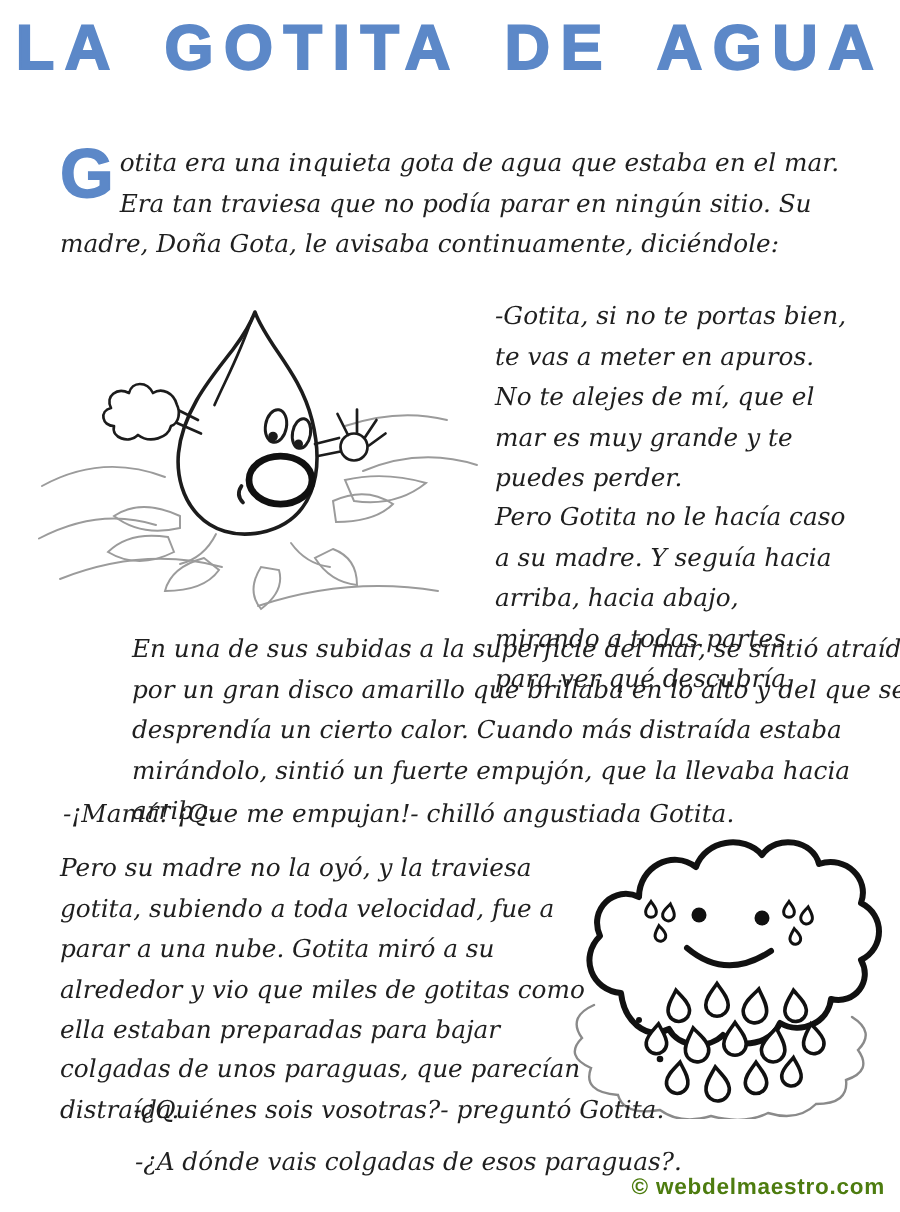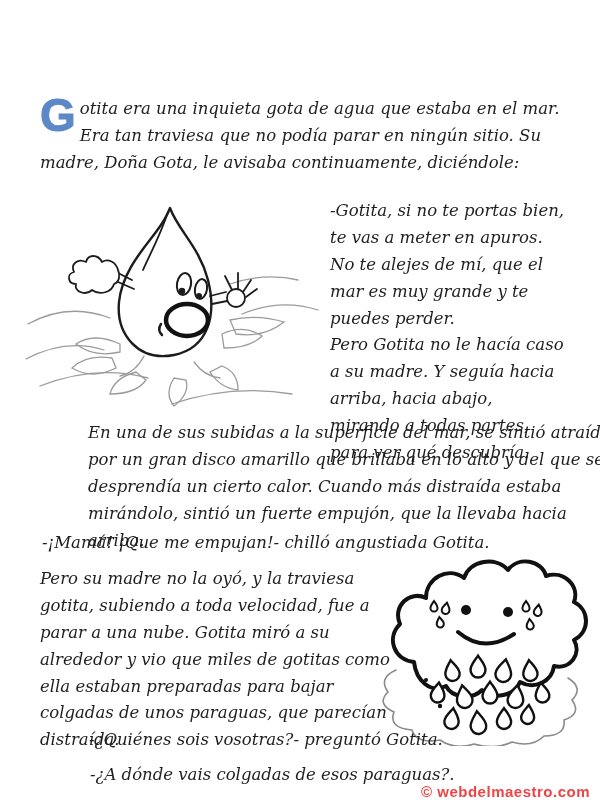--- a/index.html
+++ b/index.html
@@ -60,30 +60,31 @@
   .dlg-adonde { top: 762px; left: 42px; white-space: nowrap; margin-left: 48px; }
   .footer-credit {
     position: absolute;
     top: 783px;
     right: 10px;
     font-family: "Liberation Sans", sans-serif;
     font-style: normal;
     font-weight: bold;
     font-size: 15px;
     letter-spacing: 0.5px;
-    color: #ef4444;
+    color: #4d7c0f;
     text-decoration: none;
     cursor: pointer;
   }
 </style>
 </head>
 <body>
 
 <div class="page">
 
+  <h1 class="title">LA GOTITA DE AGUA</h1>
 
   <p class="para para-intro"><span class="dropcap">G</span><span>otita era una inquieta gota de agua que estaba en el mar. Era tan traviesa que no podía parar en ningún sitio. Su madre, Doña Gota, le avisaba continuamente, diciéndole:</span></p>
 
   <div class="illus-sea">
     <svg width="298" height="222" viewBox="0 0 298 222">
       <g stroke="#9b9b9b" stroke-width="1.3" fill="none" stroke-linecap="round">
         <path d="M4 128 Q44 106 86 122"></path>
         <path d="M2 163 Q42 142 80 154"></path>
         <path d="M16 190 Q72 168 124 182"></path>
         <path d="M148 208 Q208 188 268 198"></path>

